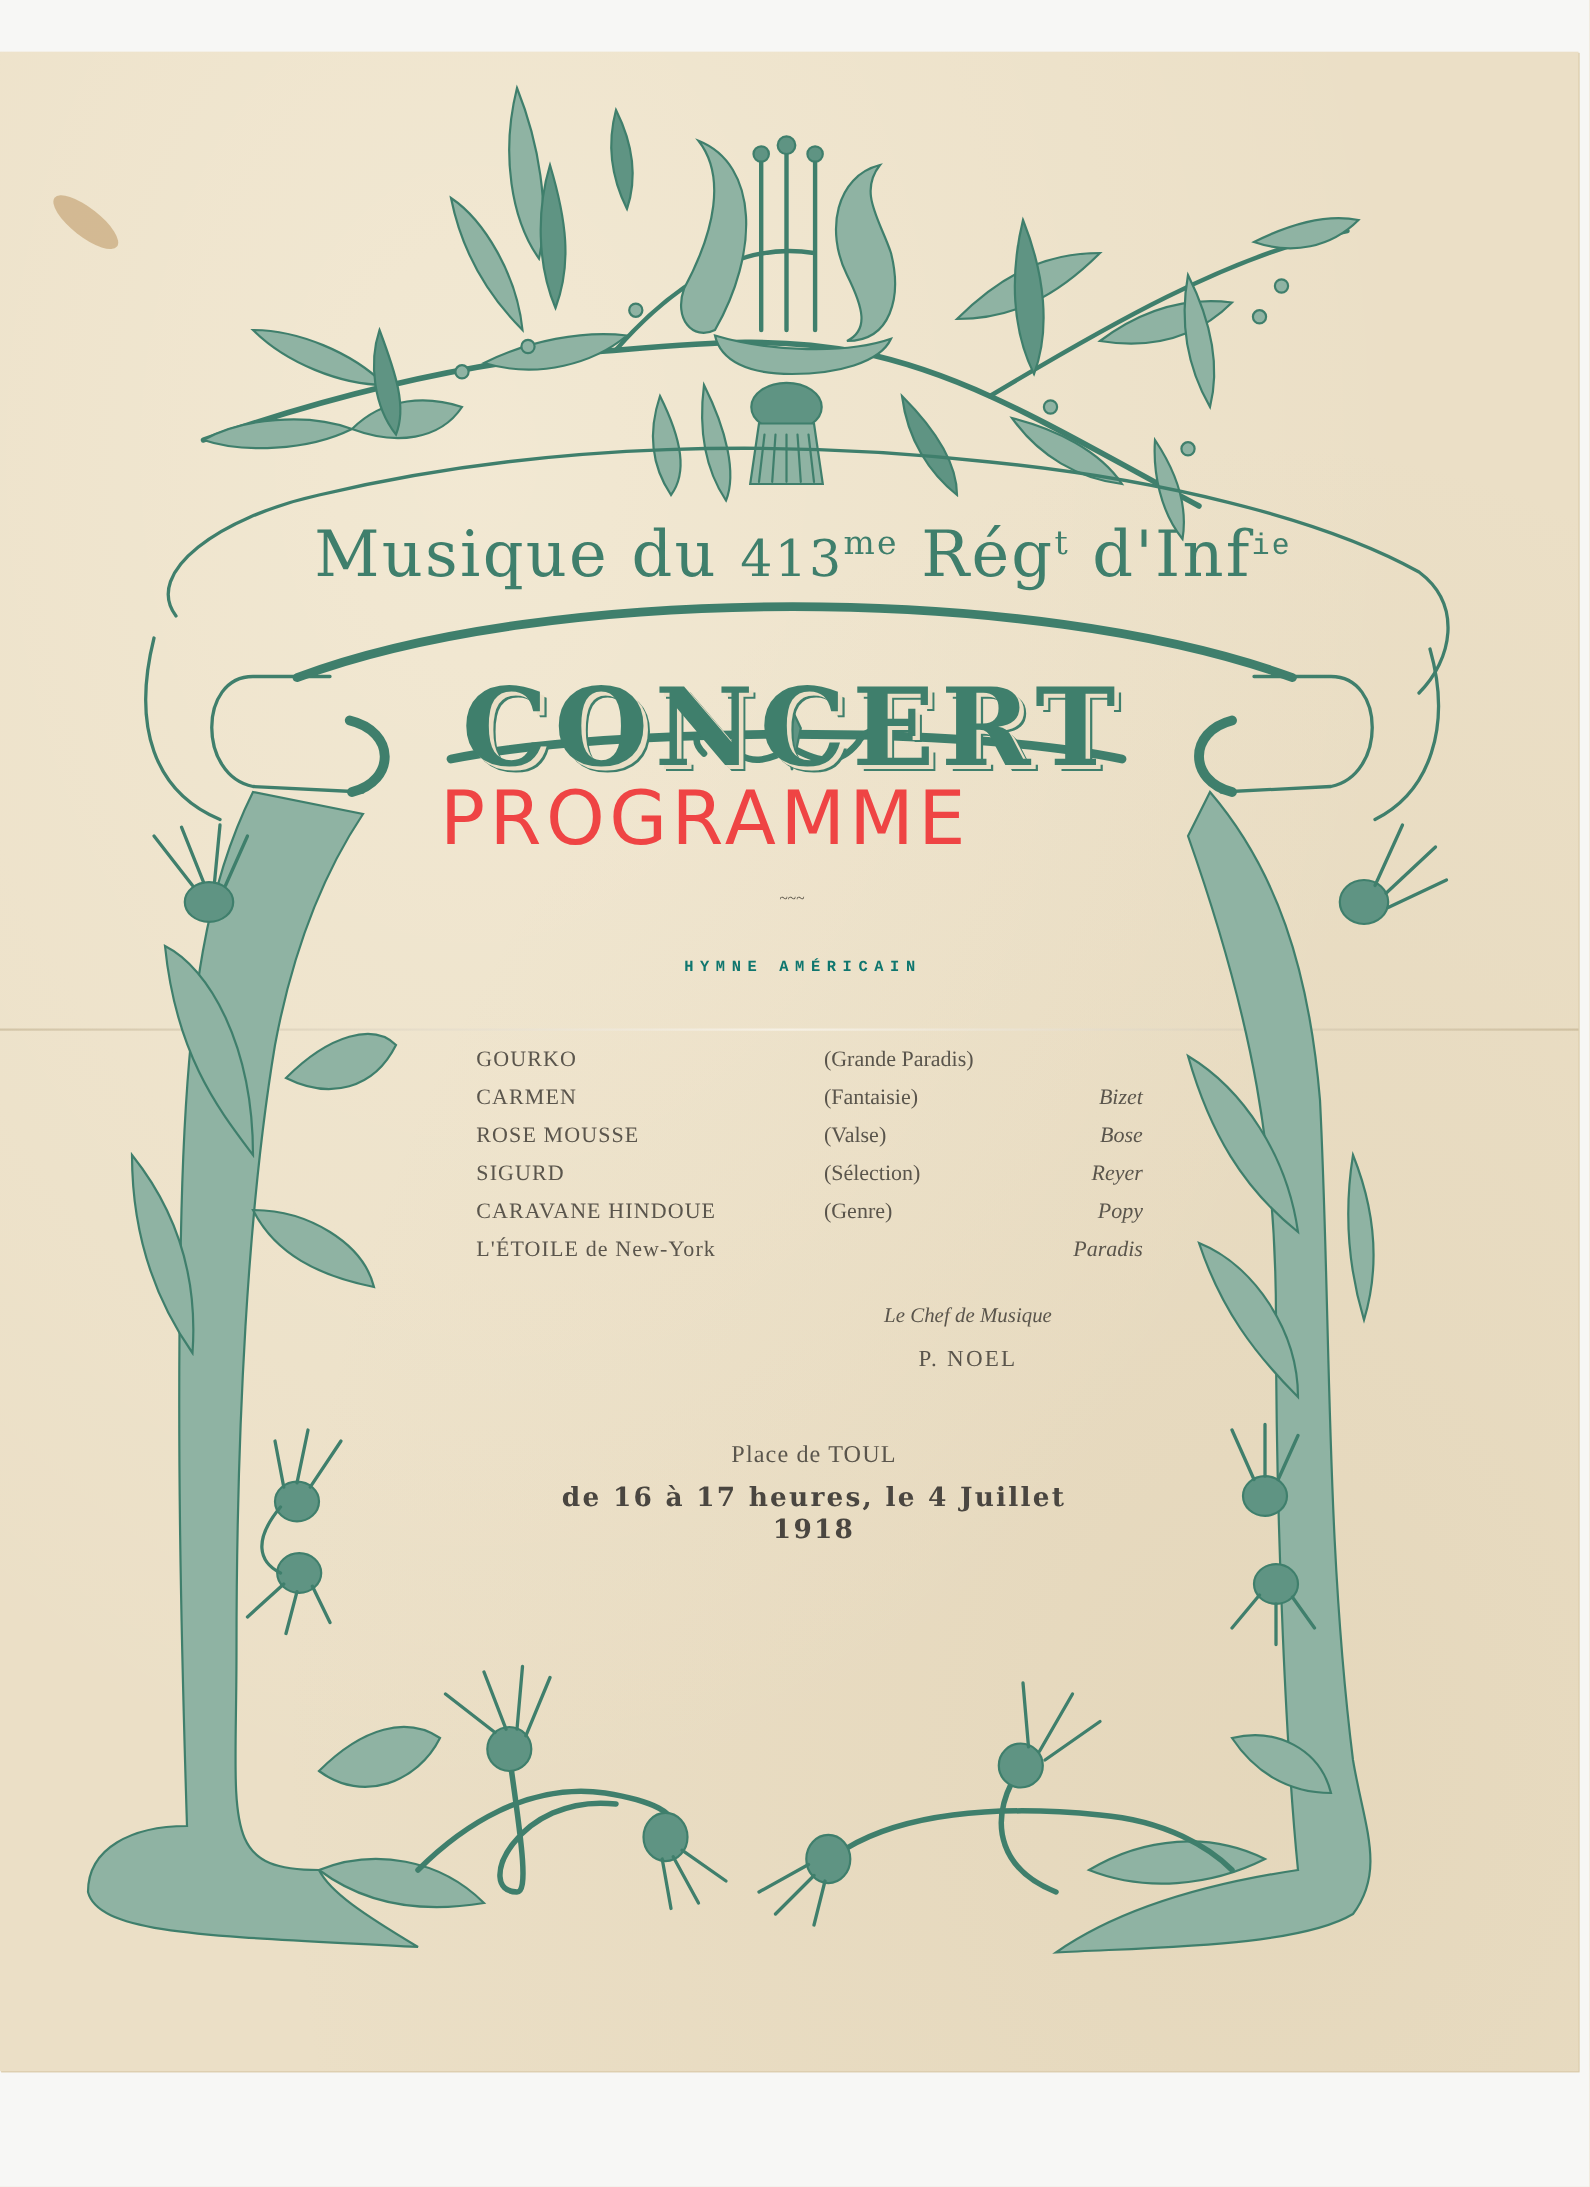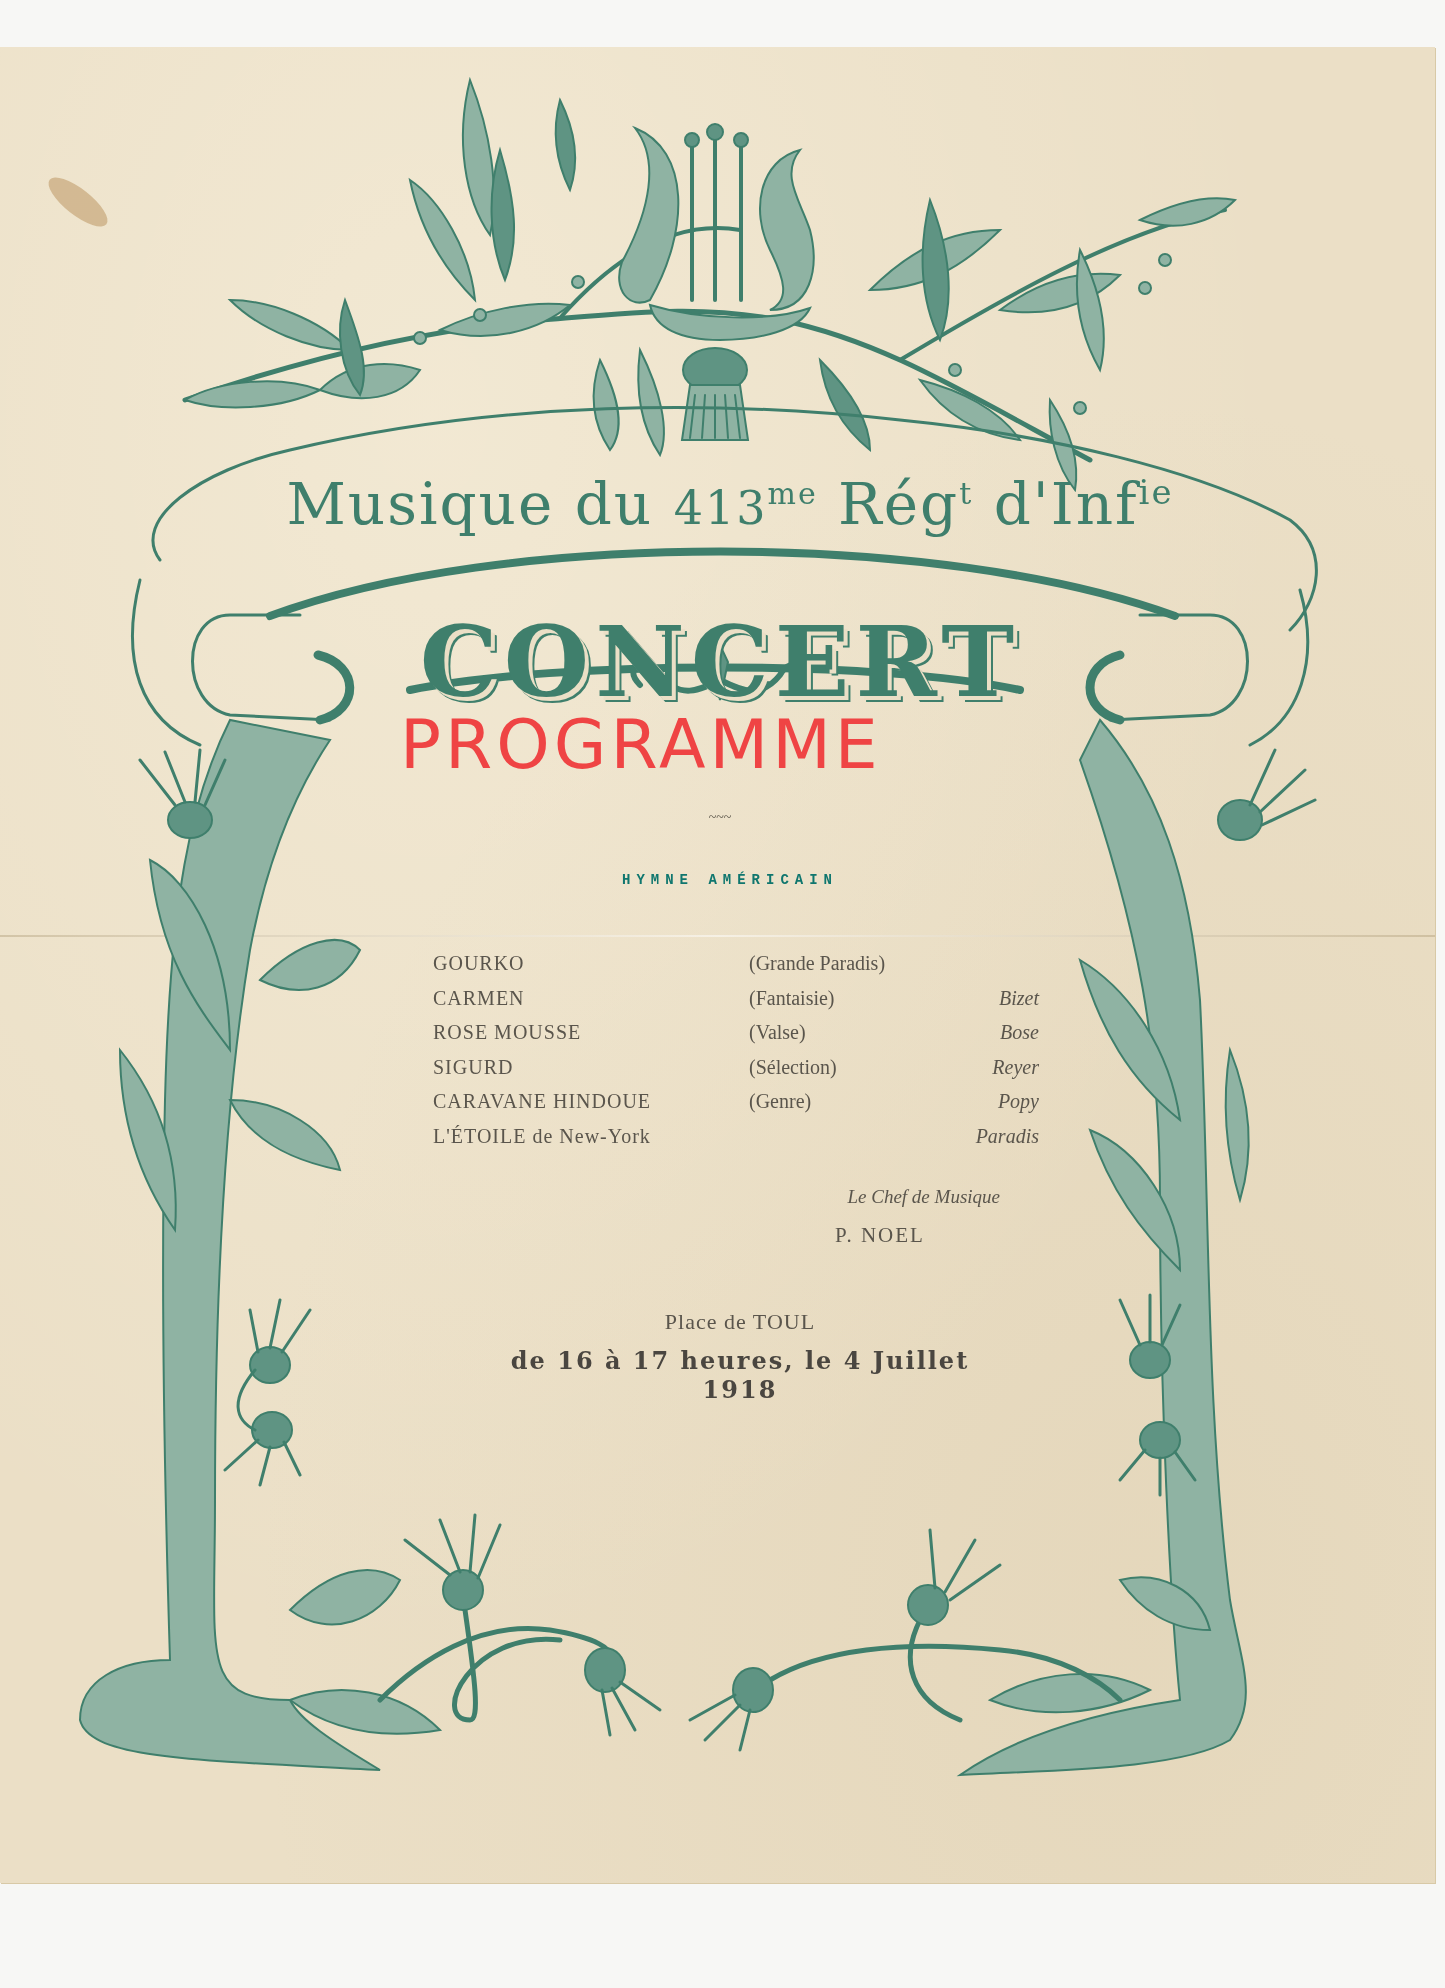--- a/index.html
+++ b/index.html
@@ -54,21 +54,21 @@
     position:absolute; left:400px; top:872px; width:660px; text-align:center;
     color:#0f766e; font-size:14px; font-weight:bold; letter-spacing:6px;
     font-family:"Liberation Mono", monospace;
   }
   .prog { position:absolute; left:433px; top:952px; width:610px; }
   .row { position:relative; height:34.6px; color:#5a554c; font-size:20px; }
   .row .t { position:absolute; left:0; top:0; letter-spacing:1px; }
   .row .g { position:absolute; left:316px; top:0; }
   .row .c { position:absolute; right:4px; top:0; font-style:italic; }
   .chef {
-    position:absolute; left:760px; top:1186px; width:240px; text-align:right;
+    position:absolute; left:760px; top:1186px; width:240px; text-align:center;
     color:#5a554c; font-size:19px; font-style:italic;
   }
   .noel {
     position:absolute; left:760px; top:1223px; width:240px; text-align:center;
     color:#5a554c; font-size:21px; letter-spacing:2px;
   }
   .place {
     position:absolute; left:480px; top:1309px; width:520px; text-align:center;
     color:#5a554c; font-size:22px; letter-spacing:1px;
   }
@@ -198,21 +198,21 @@
     <path class="ink" stroke-width="5" d="M770 1680 C820 1650 900 1640 1000 1650 C1060 1655 1100 1680 1120 1700"></path>
     <path class="ink" stroke-width="5" d="M920 1620 C900 1660 910 1700 960 1720"></path>
     <ellipse class="leafdark" cx="753" cy="1690" rx="20" ry="22"></ellipse>
     <path class="ink" stroke-width="3" d="M740 1705 L705 1740 M750 1710 L740 1750 M735 1695 L690 1720"></path>
     <ellipse class="leafdark" cx="928" cy="1605" rx="20" ry="20"></ellipse>
     <path class="ink" stroke-width="3" d="M935 1588 L930 1530 M945 1592 L975 1540 M950 1600 L1000 1565"></path>
   </g>
 </svg>
 
 <div class="title-musique">
-  <span>Musique du </span><span style="font-size:46px;margin-top:41px;">413</span><sup style="font-size:30px;">me</sup><span> Rég</span><sup style="font-size:30px;">t</sup><span> d'Inf</span><sup style="font-size:34px;">ie</sup>
+  <span>Musique du </span><span style="font-size:46px;margin-top:41px;">413</span><sup style="font-size:30px;">me</sup><span> Rég</span><sup style="font-size:30px;">t</sup><span> d'Inf</span><sup style="font-size:27px;font-family:Liberation Mono, monospace;">ie</sup>
 </div>
 
 <div class="concert">CONCERT</div>
 <div class="programme">PROGRAMME</div>
 <div class="small-orn">~~~</div>
 
 <div class="hymne">HYMNE AMÉRICAIN</div>
 
 <div class="prog">
   <div class="row">

